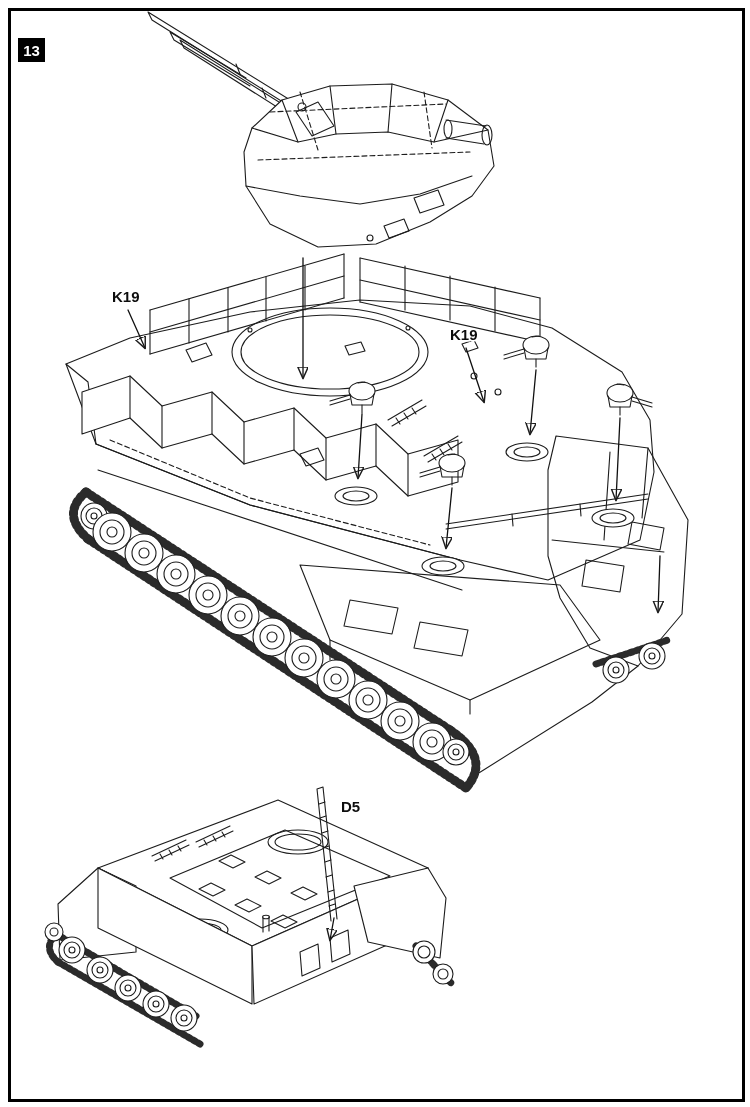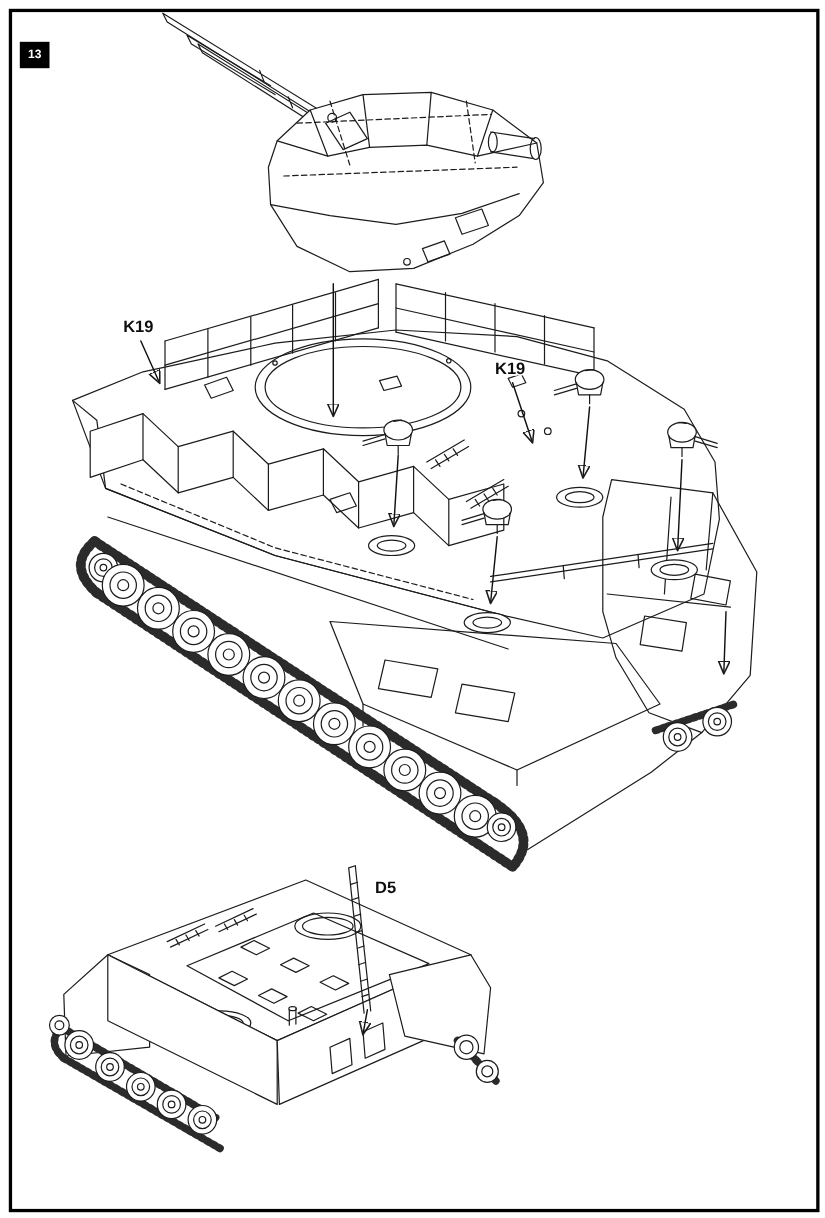--- a/index.html
+++ b/index.html
@@ -1,20 +1,20 @@
 <!DOCTYPE html>
 <html><head>
 <meta charset="utf-8">
 <style>
   html,body{margin:0;padding:0;width:750px;height:1107px;background:#fff;overflow:hidden;
     font-family:"Liberation Sans","DejaVu Sans",sans-serif;}
   .sheet{position:absolute;left:0;top:0;width:750px;height:1107px;background:#fff;}
   .frame{position:absolute;left:8px;top:8px;width:731px;height:1088px;border:3px solid #000;}
   .step-badge{position:absolute;left:18px;top:38px;width:27px;height:24px;background:#000;color:#fff;
-    display:flex;align-items:center;justify-content:center;font-size:11px;font-weight:bold;z-index:5;}
+    display:flex;align-items:center;justify-content:center;font-size:15px;font-weight:bold;z-index:5;}
   svg{position:absolute;left:0;top:0;}
   svg path,svg line,svg ellipse,svg circle,svg polyline{fill:none;stroke:#1c1c1c;stroke-width:1.1;
     stroke-linejoin:round;stroke-linecap:round;}
   svg .lnf{fill:#ffffff;}
   svg .dash{stroke-dasharray:5 3;}
   svg .track{stroke:#2b2b2b;stroke-width:9;stroke-dasharray:2.5 3.5;}
   svg .track-s{stroke:#2b2b2b;stroke-width:7;stroke-dasharray:2.5 3.5;}
   svg .arrow{stroke:#101010;stroke-width:1.3;}
   svg text.lbl{font:bold 15px "Liberation Sans","DejaVu Sans",sans-serif;fill:#0d0d0d;
     stroke:#fff;stroke-width:3px;paint-order:stroke;}

